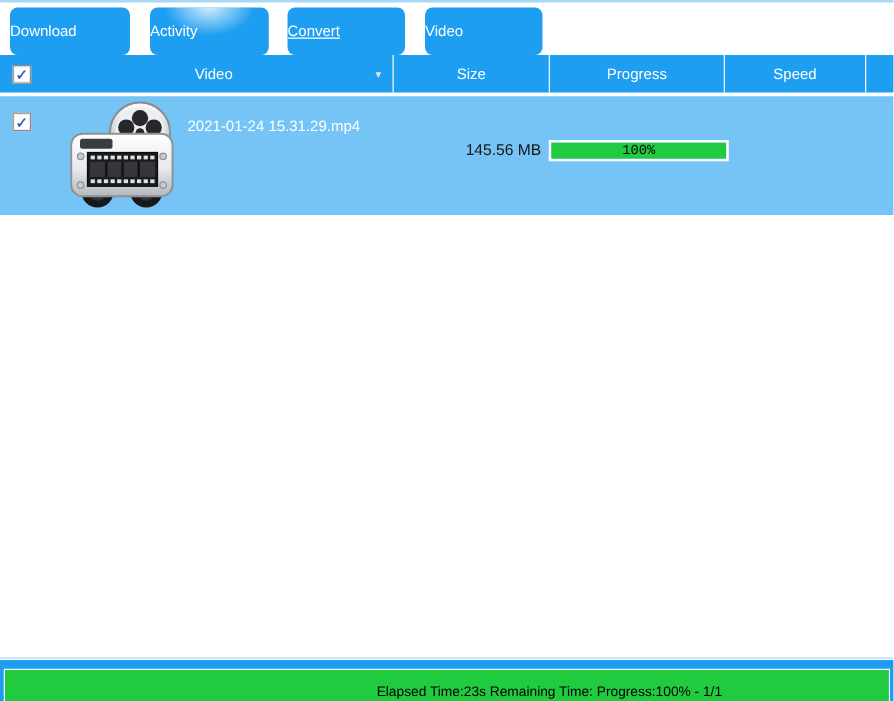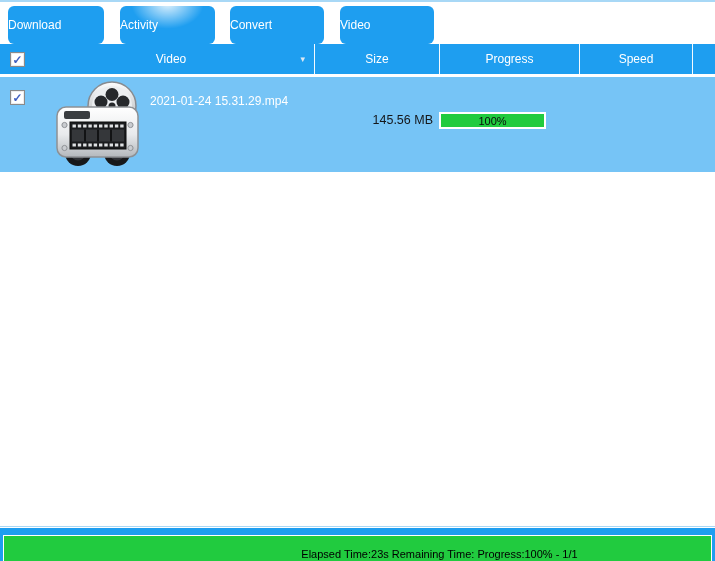--- a/index.html
+++ b/index.html
@@ -13,21 +13,21 @@
 
   
   .tabstrip { position:absolute; top:6px; left:0; right:0; height:38px; }
   .tab {
     position:absolute; top:0; height:38px; background:var(--accent,#1e9ef0);
     color:#fff; font-size:12px; display:flex; align-items:center; justify-content:flex-start;
     border-radius:6px; cursor:default; overflow:hidden;
   }
   .tab-0 { left:8px;   width:96px; }
   .tab-1 { left:120px; width:95px; }
-  .tab-2 { left:230px; width:94px; }
+  .tab-2 { left:230px; width:94px;text-decoration:underline; }
   .tab-3 { left:340px; width:94px; }
   .tab.active::before {
     content:""; position:absolute; top:-2px; left:12%; width:76%; height:65%;
     background:radial-gradient(ellipse at 50% 0%, rgba(255,255,255,.85), rgba(255,255,255,0) 70%);
     pointer-events:none;
   }
   .tab-label { position:relative; }
 
   
   .thead {
@@ -56,22 +56,22 @@
   
   .vrow { position:absolute; top:77px; left:0; width:715px; height:95px;
     background:var(--row_highlight,#76c4f6); }
   .vrow .cb { position:absolute; left:10px; top:13px; }
   .file-icon { position:absolute; left:54px; top:2px; width:90px; height:90px; }
   .fname { position:absolute; left:150px; top:17px; color:#fff; font-size:12px; }
   .fsize { position:absolute; left:315px; top:36px; width:118px; text-align:right;
     color:#15171a; font-size:12.5px; }
   .speed-cell { position:absolute; left:582px; top:36px; width:100px; color:#15171a; font-size:12px; }
   .pbar {
-    position:absolute; left:439px; top:35px; width:107px; height:17px;
-    border:2px solid #ffffff; background:#0f766e; overflow:hidden;
+    position:absolute; left:439px; top:35px; width:144px; height:17px;
+    border:2px solid #ffffff; background:#0f766e; overflow:hidden;font-family:Liberation Mono, monospace;
   }
   .pfill { height:100%; background:var(--green,#21cb3f); }
   .plabel { position:absolute; inset:0; display:flex; align-items:center;
     justify-content:center; font-size:11px; color:#0b0b0b; }
 
   
   .footer-sep { position:absolute; top:526px; left:0; right:0; height:1px;
     background:var(--top_line,#a8d8f6); }
   .footer { position:absolute; top:528px; left:0; right:0; bottom:0;
     background:var(--accent,#1e9ef0); }

